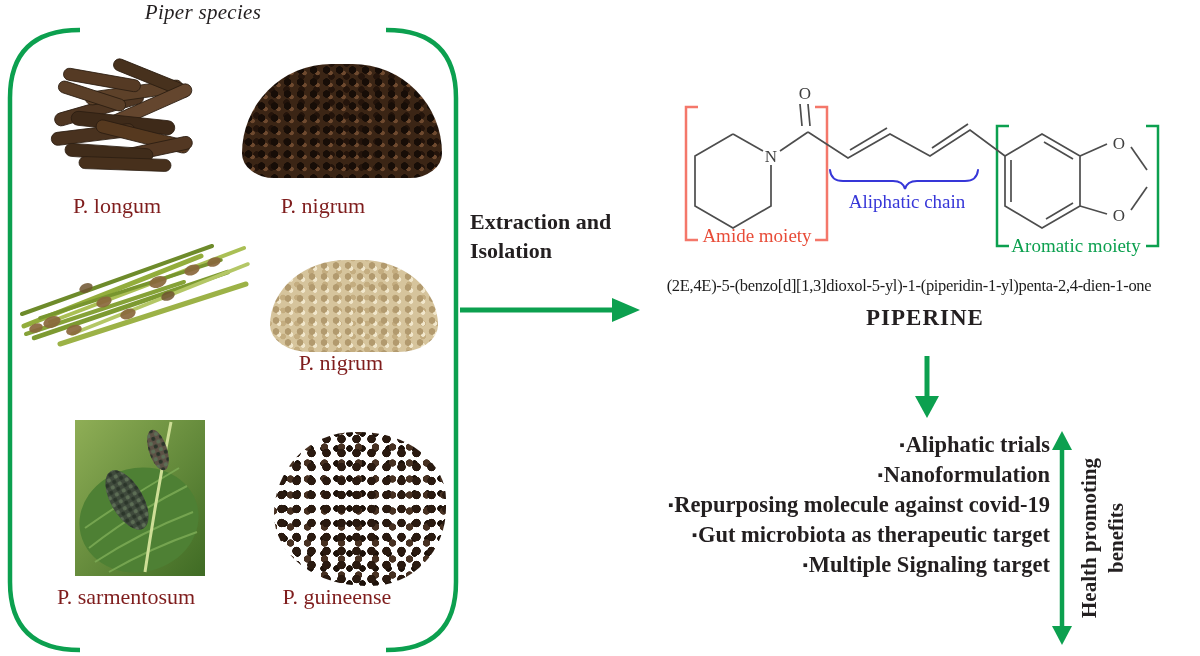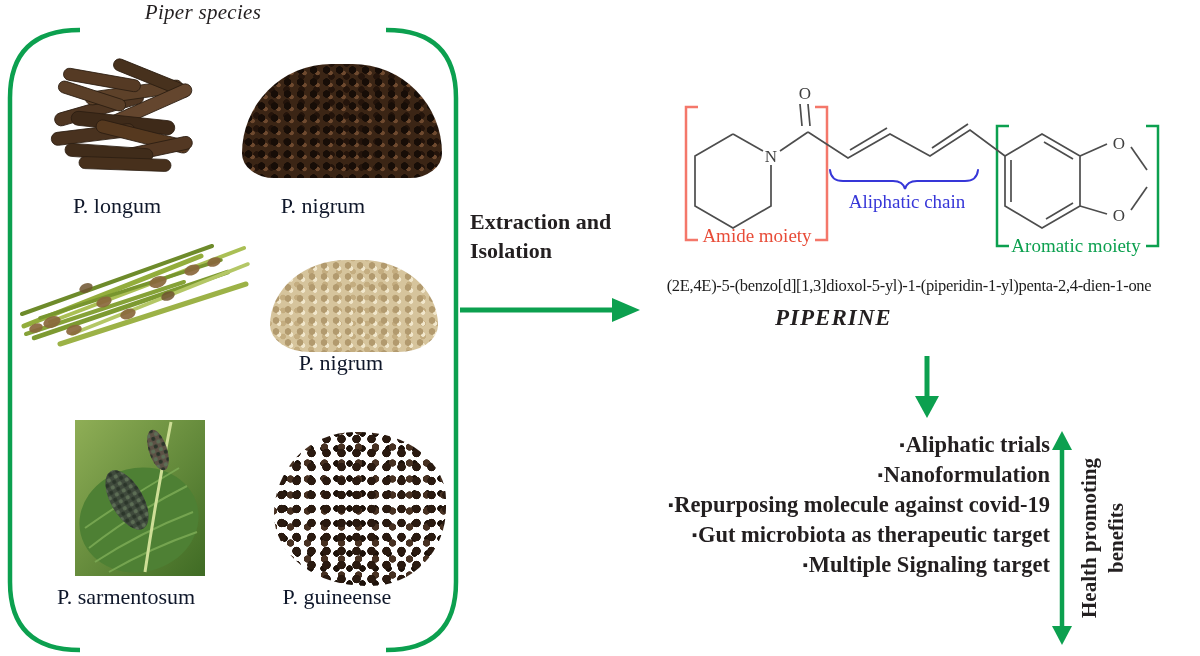--- a/index.html
+++ b/index.html
@@ -4,21 +4,21 @@
 <style>
   * { margin:0; padding:0; box-sizing:border-box; }
   html,body { width:1200px; height:656px; background:#ffffff; overflow:hidden;
               font-family:"Liberation Serif", serif; color:#231f20; }
   #fig { position:relative; width:1200px; height:512px; background:#fff; }
   .abs { position:absolute; }
 
   
   #panel-title { left:118px; top:0px; width:170px; text-align:center;
                  font-size:21px; font-style:italic; letter-spacing:0.3px; }
-  .species-label { font-size:22px; text-align:center; width:160px; color:#0f172a; }
+  .species-label { font-size:22px; text-align:center; width:160px; color:#7f1d1d; }
   #lab-longum      { left:37px;  top:193px; }
   #lab-nigrum-b    { left:243px; top:193px; }
   #lab-chaba       { left:60px;  top:356px; }
   #lab-nigrum-w    { left:261px; top:350px; }
   #lab-sarmentosum { left:46px;  top:584px; }
   #lab-guineense   { left:257px; top:584px; }
 
   
   .mound { background-color:#3b2515;
     background-image:
@@ -47,22 +47,22 @@
     background-position:0 0, 8px 7px, 4px 9px;
     border-radius:48% 52% 45% 55% / 55% 45% 52% 48%; }
 
   
   #extraction-label { left:470px; top:208px; width:178px;
                       font-size:22px; font-weight:bold; line-height:1.3; }
 
   
   #iupac { left:614px; top:276px; width:590px; text-align:center;
            font-size:16.5px; letter-spacing:-0.3px; color:#1e1e1e; }
-  #compound { left:775px; top:305px; width:300px; text-align:left;
-              font-size:23px; font-weight:bold; letter-spacing:1px;font-style:italic; }
+  #compound { left:775px; top:305px; width:300px; text-align:center;
+              font-size:23px; font-weight:bold; letter-spacing:1px; }
 
   #benefits { left:600px; top:430px; width:450px; list-style:none; }
   #benefits li { text-align:right; font-size:22.5px; font-weight:bold;
                  line-height:29px; white-space:nowrap; }
   #benefits .bullet { font-size:15px; vertical-align:2px; margin-right:1px; }
 
   #benefits-axis-label { left:1076px; top:431px; width:58px; height:214px;
      writing-mode:vertical-rl; transform:rotate(180deg);
      font-size:21px; font-weight:bold; text-align:center; line-height:1.3; }
 

